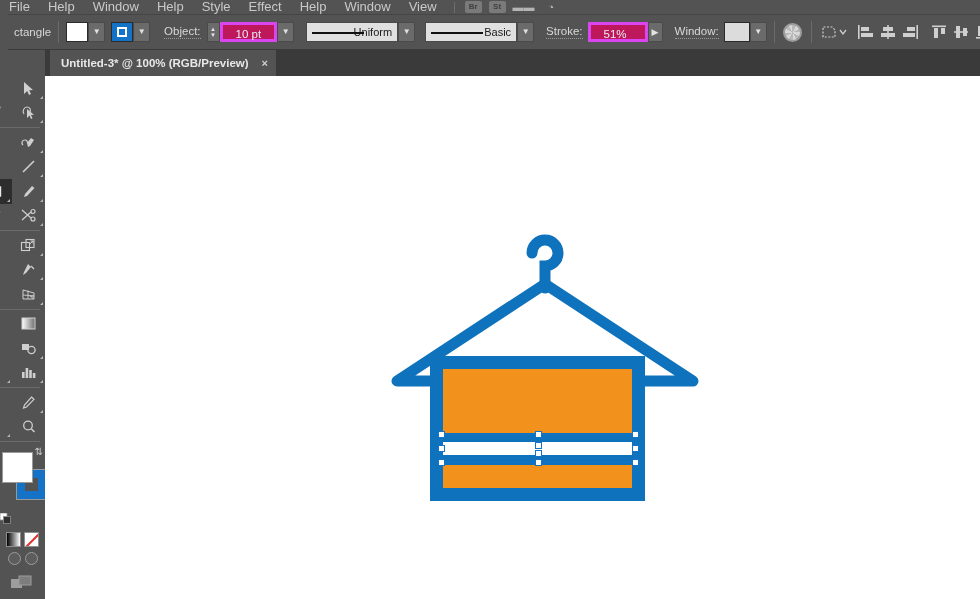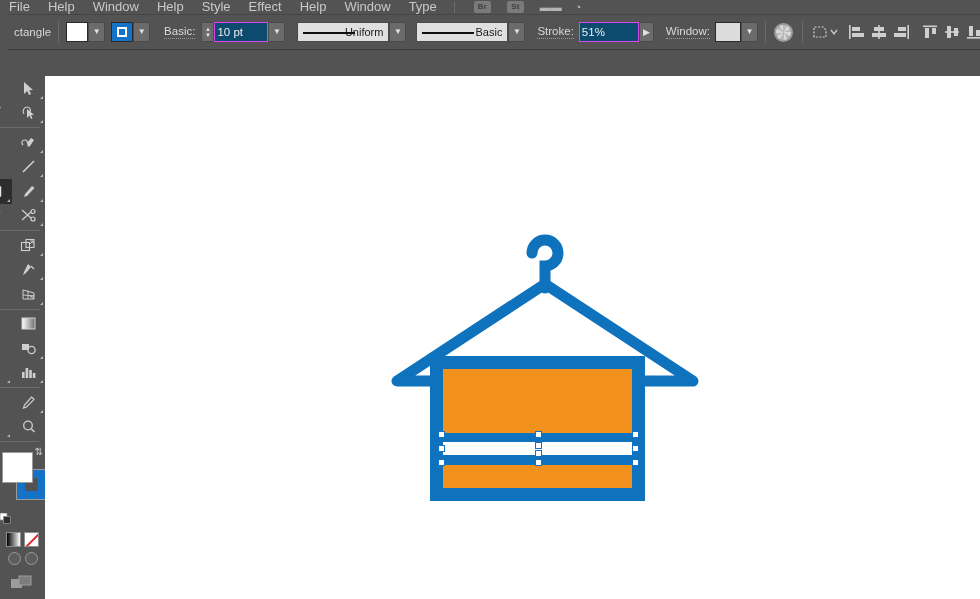--- a/index.html
+++ b/index.html
@@ -17,21 +17,21 @@
     position:absolute;left:0;top:0;width:980px;height:14px;
     background:#535353;overflow:hidden;
     display:flex;align-items:flex-end;
   }
   .menu-item{
     padding:0 9px;line-height:14px;height:14px;font-size:13px;color:#c9c9c9;
     white-space:nowrap;
   }
   .menu-sep{width:1px;height:11px;background:#6e6e6e;margin:0 8px 1px 8px;}
   .mb-icon{
-    width:17px;height:12px;margin:0 5px 1px 11px;background:#7a7a7a;border-radius:2px;
+    width:17px;height:12px;margin:0 5px 1px 2px;background:#7a7a7a;border-radius:2px;
     color:#3f3f3f;font-size:8px;line-height:12px;text-align:center;font-weight:bold;
   }
   .mb-icon.flat{background:transparent;color:#b4b4b4;font-size:11px;width:20px;}
   .mb-sync{margin:0 4px 1px 10px;color:#b0b0b0;font-size:11px;}
 
   
   .ctrlbar{
     position:absolute;left:0;top:14px;width:980px;height:34px;
     background:#535353;border-top:1px solid #454545;border-bottom:1px solid #3c3c3c;
     display:flex;align-items:center;overflow:hidden;margin-left:8px;
@@ -55,22 +55,22 @@
   .dd{
     width:17px;height:20px;background:#6b6b6b;border:1px solid #4a4a4a;box-sizing:border-box;
     color:#e2e2e2;font-size:8px;line-height:18px;text-align:center;flex:0 0 auto;
   }
   .spin{
     width:13px;height:20px;background:#6b6b6b;border:1px solid #4a4a4a;box-sizing:border-box;
     display:flex;flex-direction:column;align-items:center;justify-content:center;
     font-size:6px;line-height:6px;color:#e6e6e6;flex:0 0 auto;
   }
   .numfield{
-    height:20px;min-width:54px;background:#0c4a6e;border:1px solid #d946ef;box-sizing:border-box;
-    color:#eeeeee;font-size:11.5px;line-height:18px;padding:0 2px;white-space:nowrap;flex:0 0 auto;
+    height:20px;min-width:54px;background:#be185d;border:3px solid #d946ef;box-sizing:border-box;
+    color:#eeeeee;font-size:11.5px;line-height:18px;padding:0 13px;white-space:nowrap;flex:0 0 auto;
   }
   .numfield.op{min-width:60px;}
   .profilefield{
     height:20px;width:92px;background:#e0e0e0;border:1px solid #4a4a4a;box-sizing:border-box;
     display:flex;align-items:center;justify-content:flex-end;padding:0 5px;
     color:#1a1a1a;font-size:11px;position:relative;flex:0 0 auto;
   }
   .profilefield .pline{
     position:absolute;left:5px;top:9px;width:52px;height:2px;background:#111;
   }
@@ -181,21 +181,21 @@
 
   <div class="menubar">
     <div class="menu-item">File</div>
     <div class="menu-item">Help</div>
     <div class="menu-item">Window</div>
     <div class="menu-item">Help</div>
     <div class="menu-item">Style</div>
     <div class="menu-item">Effect</div>
     <div class="menu-item">Help</div>
     <div class="menu-item">Window</div>
-    <div class="menu-item">Type</div>
+    <div class="menu-item">View</div>
     <div class="menu-sep"></div>
     <div class="mb-icon">Br</div>
     <div class="mb-icon">St</div>
     <div class="mb-icon flat">▬▬</div>
     <div class="mb-sync">◔</div>
   </div>
 
   <div class="ctrlbar">
 
     <div style="width:6px;flex:0 0 auto;"></div>
@@ -206,21 +206,21 @@
     <div class="swatch white"></div>
     <div class="dd">▼</div>
     <div style="width:6px;flex:0 0 auto;"></div>
 
     <div class="swatch stroke-box">
         <i></i>
       </div>
     <div class="dd">▼</div>
 
     <div style="width:14px;flex:0 0 auto;"></div>
-    <div class="ctrl-label dotted">Basic:</div>
+    <div class="ctrl-label dotted">Object:</div>
     <div style="width:6px;flex:0 0 auto;"></div>
     <div class="spin">
         <span>▲</span>
         <span>▼</span>
       </div>
     <div class="numfield">10 pt</div>
     <div class="dd">▼</div>
 
     <div style="width:12px;flex:0 0 auto;"></div>
     <div class="profilefield">
@@ -308,20 +308,26 @@
         <rect x="2" y="13" width="14" height="1.6" fill="#cfcfcf"></rect>
         <rect x="4" y="2" width="4" height="10" fill="#cfcfcf"></rect>
         <rect x="11" y="6" width="4" height="6" fill="#cfcfcf"></rect>
       </svg>
     </div>
 
     <div style="width:10px;flex:0 0 auto;"></div>
 
   </div>
 
+  <div class="tabstrip">
+    <div class="doctab">
+      <span class="title">Untitled-3* @ 100% (RGB/Preview)</span>
+      <span class="closex">×</span>
+    </div>
+  </div>
 
   <div class="toolpanel">
     <div class="toolcol">
 
       <div class="toolrow">
         <div class="tool">
           <svg width="13" height="15" viewBox="0 0 13 15">
               <path d="M2 1 L2 13 L5.2 10 L7 14 L9 13 L7.2 9.2 L11 9 Z" fill="#cfcfcf"></path>
             </svg>
         </div>

